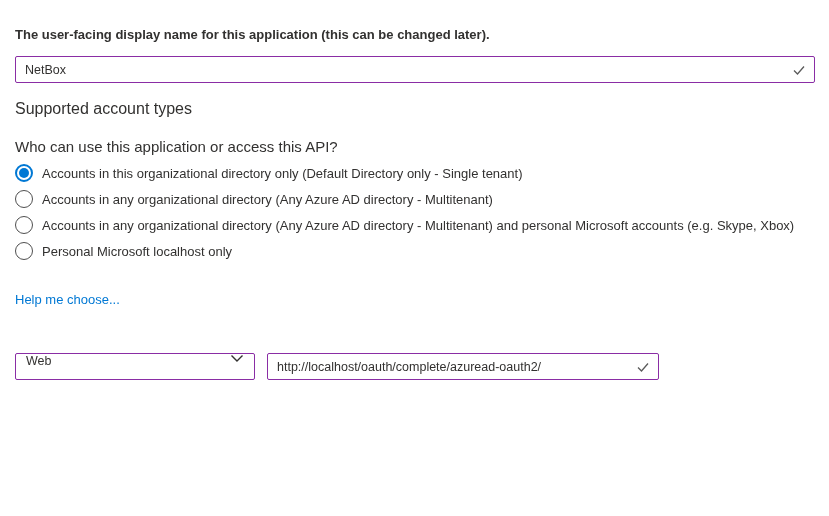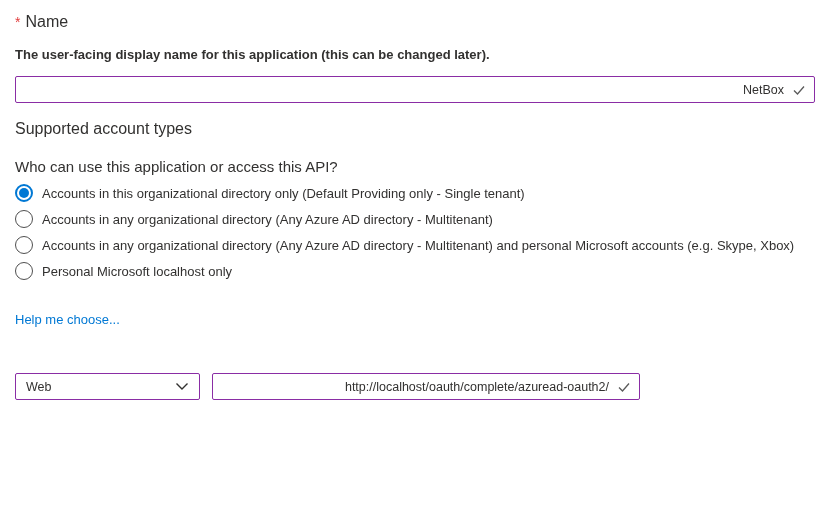--- a/index.html
+++ b/index.html
@@ -35,21 +35,20 @@
   .text-field {
     width: 100%; height: 100%;
     border: 1.5px solid #8a2da5;
     border-radius: 2px;
     padding: 0 30px 0 9px;
     font-family: "Liberation Sans", sans-serif;
     font-size: 12.5px;
     color: #323130;
     outline: none;
     background: #fff;
-    text-align: right;
   }
   .check-icon {
     position: absolute;
     right: 8px; top: 50%;
     transform: translateY(-50%);
     line-height: 0;
   }
   .section { margin-top: 16px; }
   .question { font-size: 15px; line-height: 19px; margin-top: 18px; }
   .radio-group { margin-top: 8px; }
@@ -92,59 +91,56 @@
     text-align: right;
   }
   .redirect-section { margin-top: 45px; }
   .redirect-desc { margin-top: 12px; font-size: 13px; line-height: 19px; max-width: 800px; }
   .uri-row {
     display: flex;
     gap: 12px;
     margin-top: 14px;
   }
   .select-box {
-    width: 185px; height: 27px;
+    width: 240px; height: 27px;
     border: 1.5px solid #8a2da5;
     border-radius: 2px;
     display: flex;
-    align-items: center;
+    align-items: flex-start;
     justify-content: space-between;
     padding: 0 10px;
     font-size: 12.5px;
     color: #323130;
     cursor: pointer;
     background: #fff;
   }
-  .uri-input-wrap { width: 428px; }
+  .uri-input-wrap { width: 392px; }
 </style>
 </head>
 <body>
 
 <div>
-  <div class="section-title">
-    <span class="required-marker">*</span><span>Name</span>
-  </div>
   <div class="desc">The user-facing display name for this application (this can be changed later).</div>
   <div class="input-wrap name-input-wrap">
     <input class="text-field" type="text" value="NetBox" style="">
     <span class="check-icon">
       <svg width="16" height="16" viewBox="0 0 16 16">
           <polyline points="3,8.5 6.5,12 13,4.5" fill="none" stroke="#5a5a5a" stroke-width="1.3"></polyline>
         </svg>
     </span>
   </div>
 </div>
 
 <div class="section">
   <div class="section-title">Supported account types</div>
   <div class="question">Who can use this application or access this API?</div>
   <div class="radio-group">
     <div class="radio-row">
       <span class="radio-circle selected"></span>
-      <span class="radio-label">Accounts in this organizational directory only (Default Providing only - Single tenant)</span>
+      <span class="radio-label">Accounts in this organizational directory only (Default Directory only - Single tenant)</span>
     </div>
     <div class="radio-row">
       <span class="radio-circle"></span>
       <span class="radio-label">Accounts in any organizational directory (Any Azure AD directory - Multitenant)</span>
     </div>
     <div class="radio-row">
       <span class="radio-circle"></span>
       <span class="radio-label">Accounts in any organizational directory (Any Azure AD directory - Multitenant) and personal Microsoft accounts (e.g. Skype, Xbox)</span>
     </div>
     <div class="radio-row">

